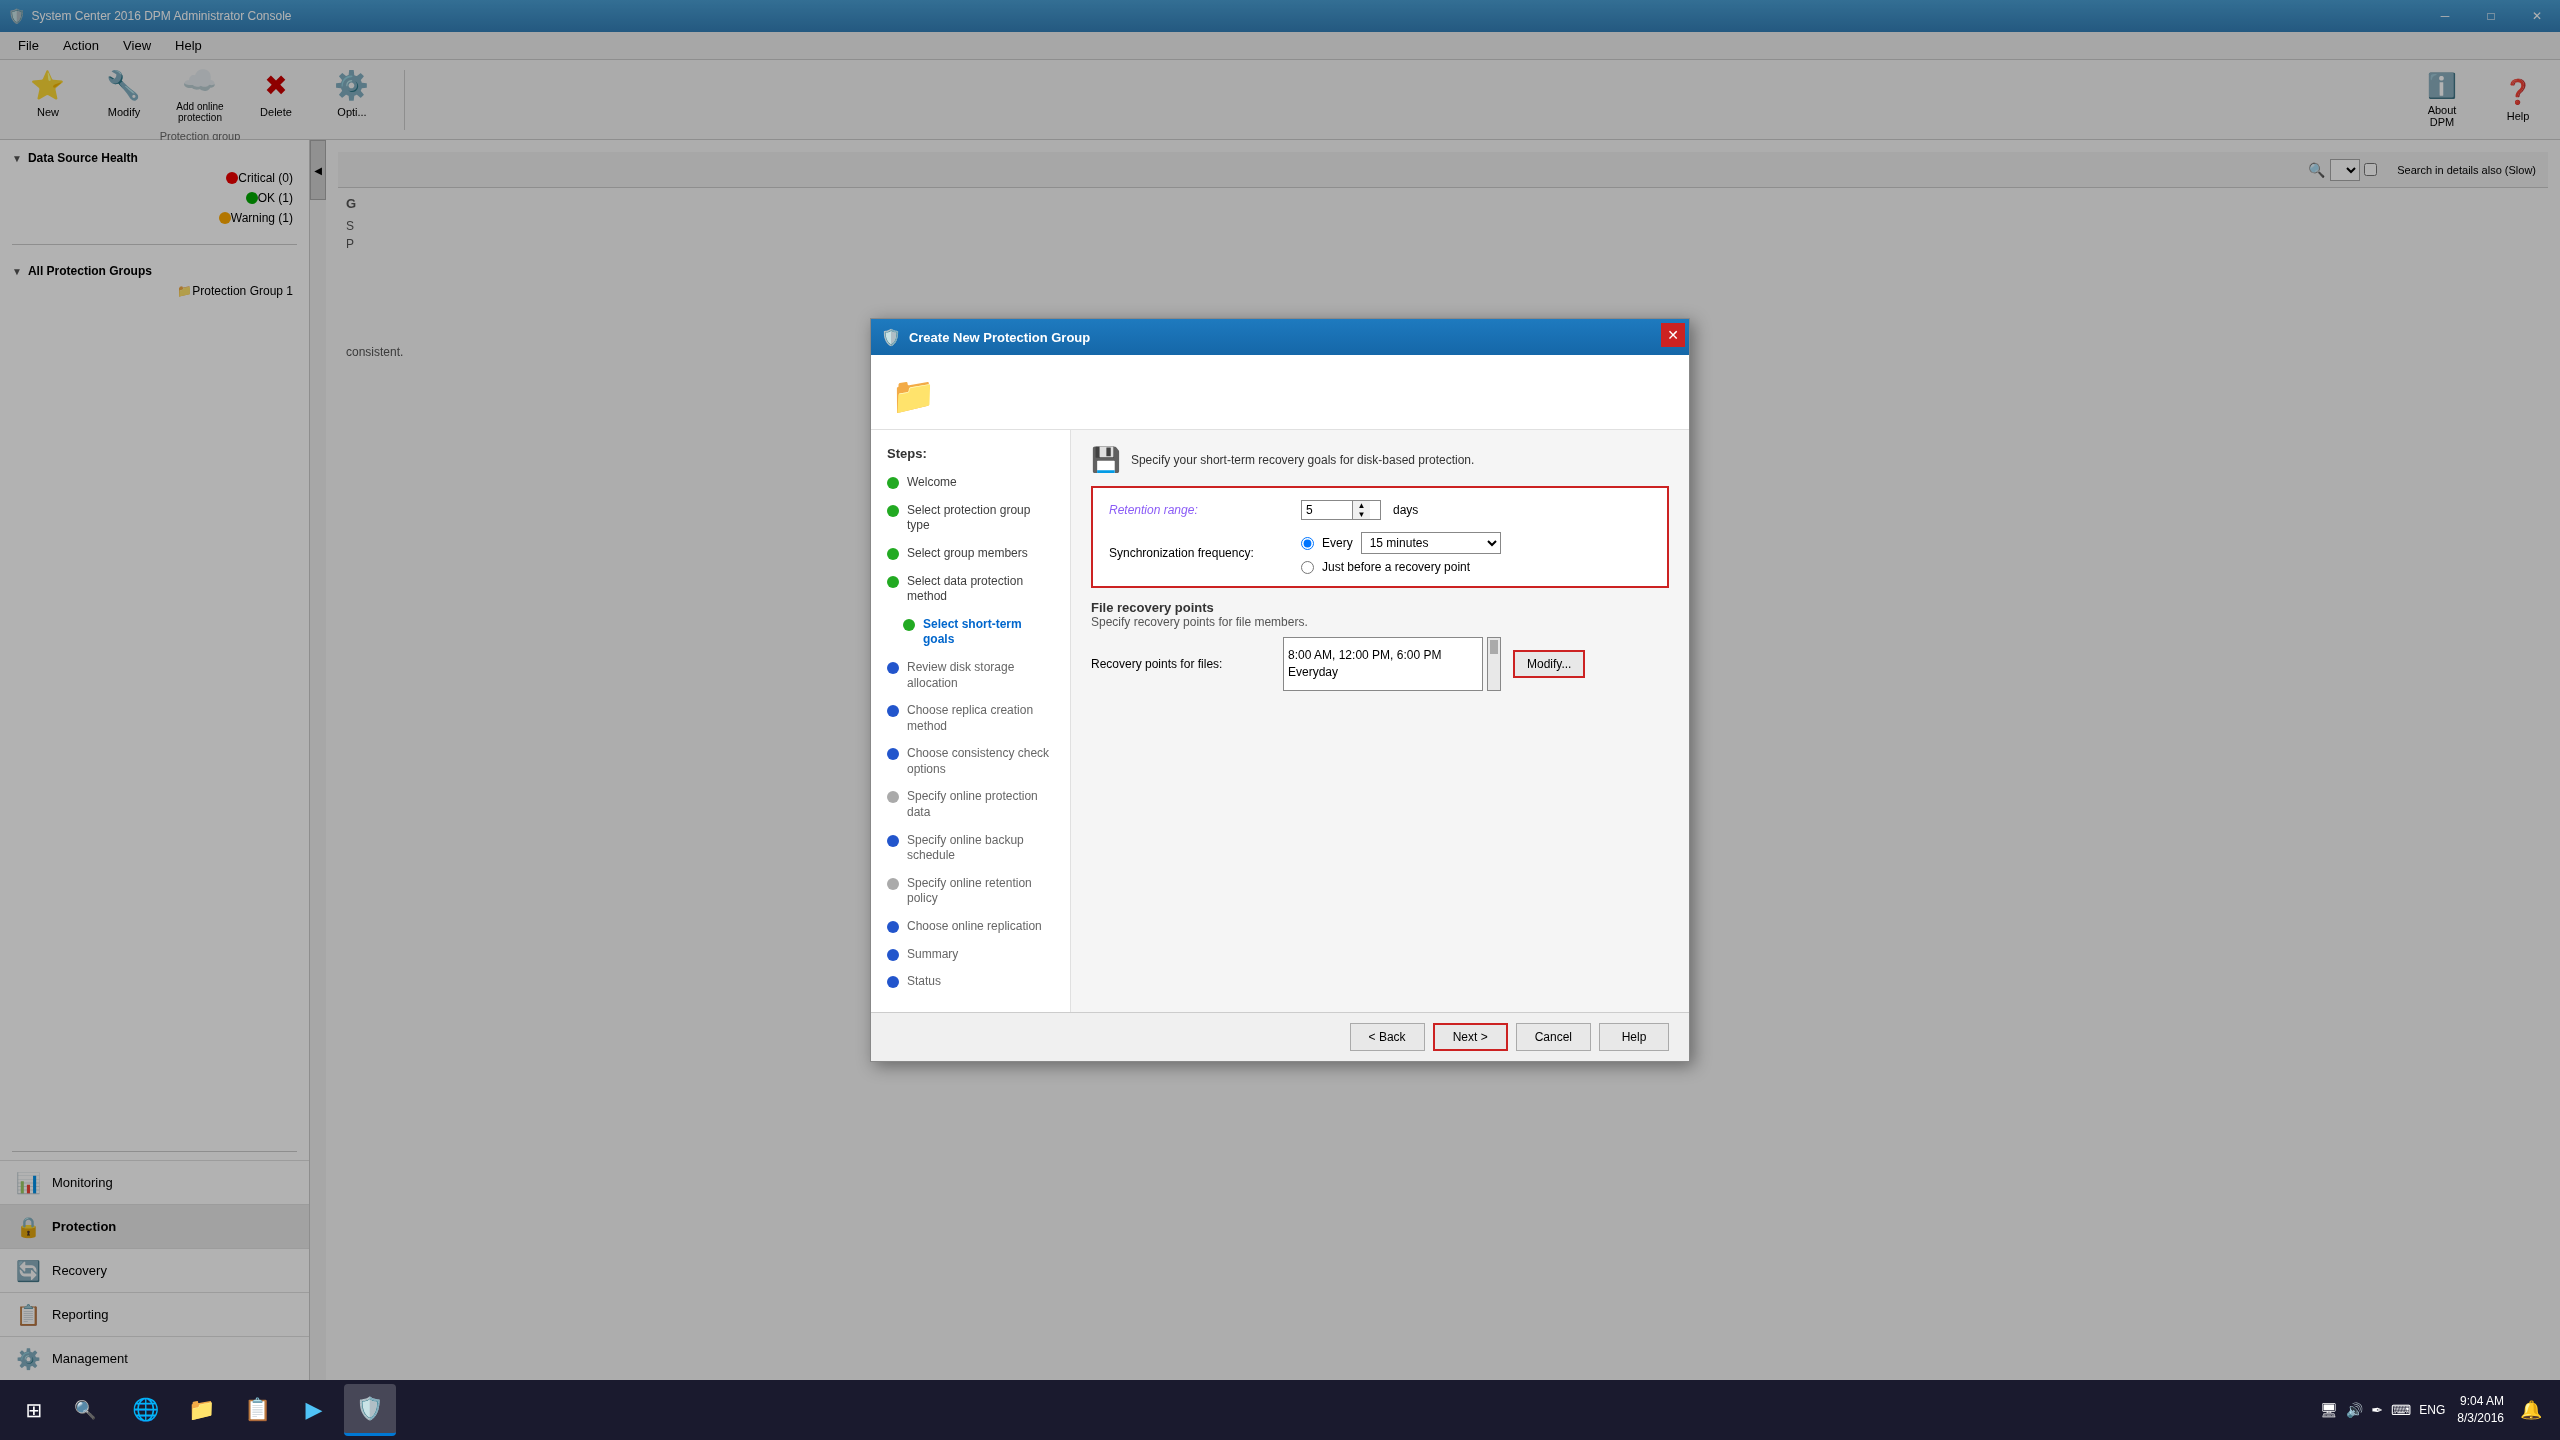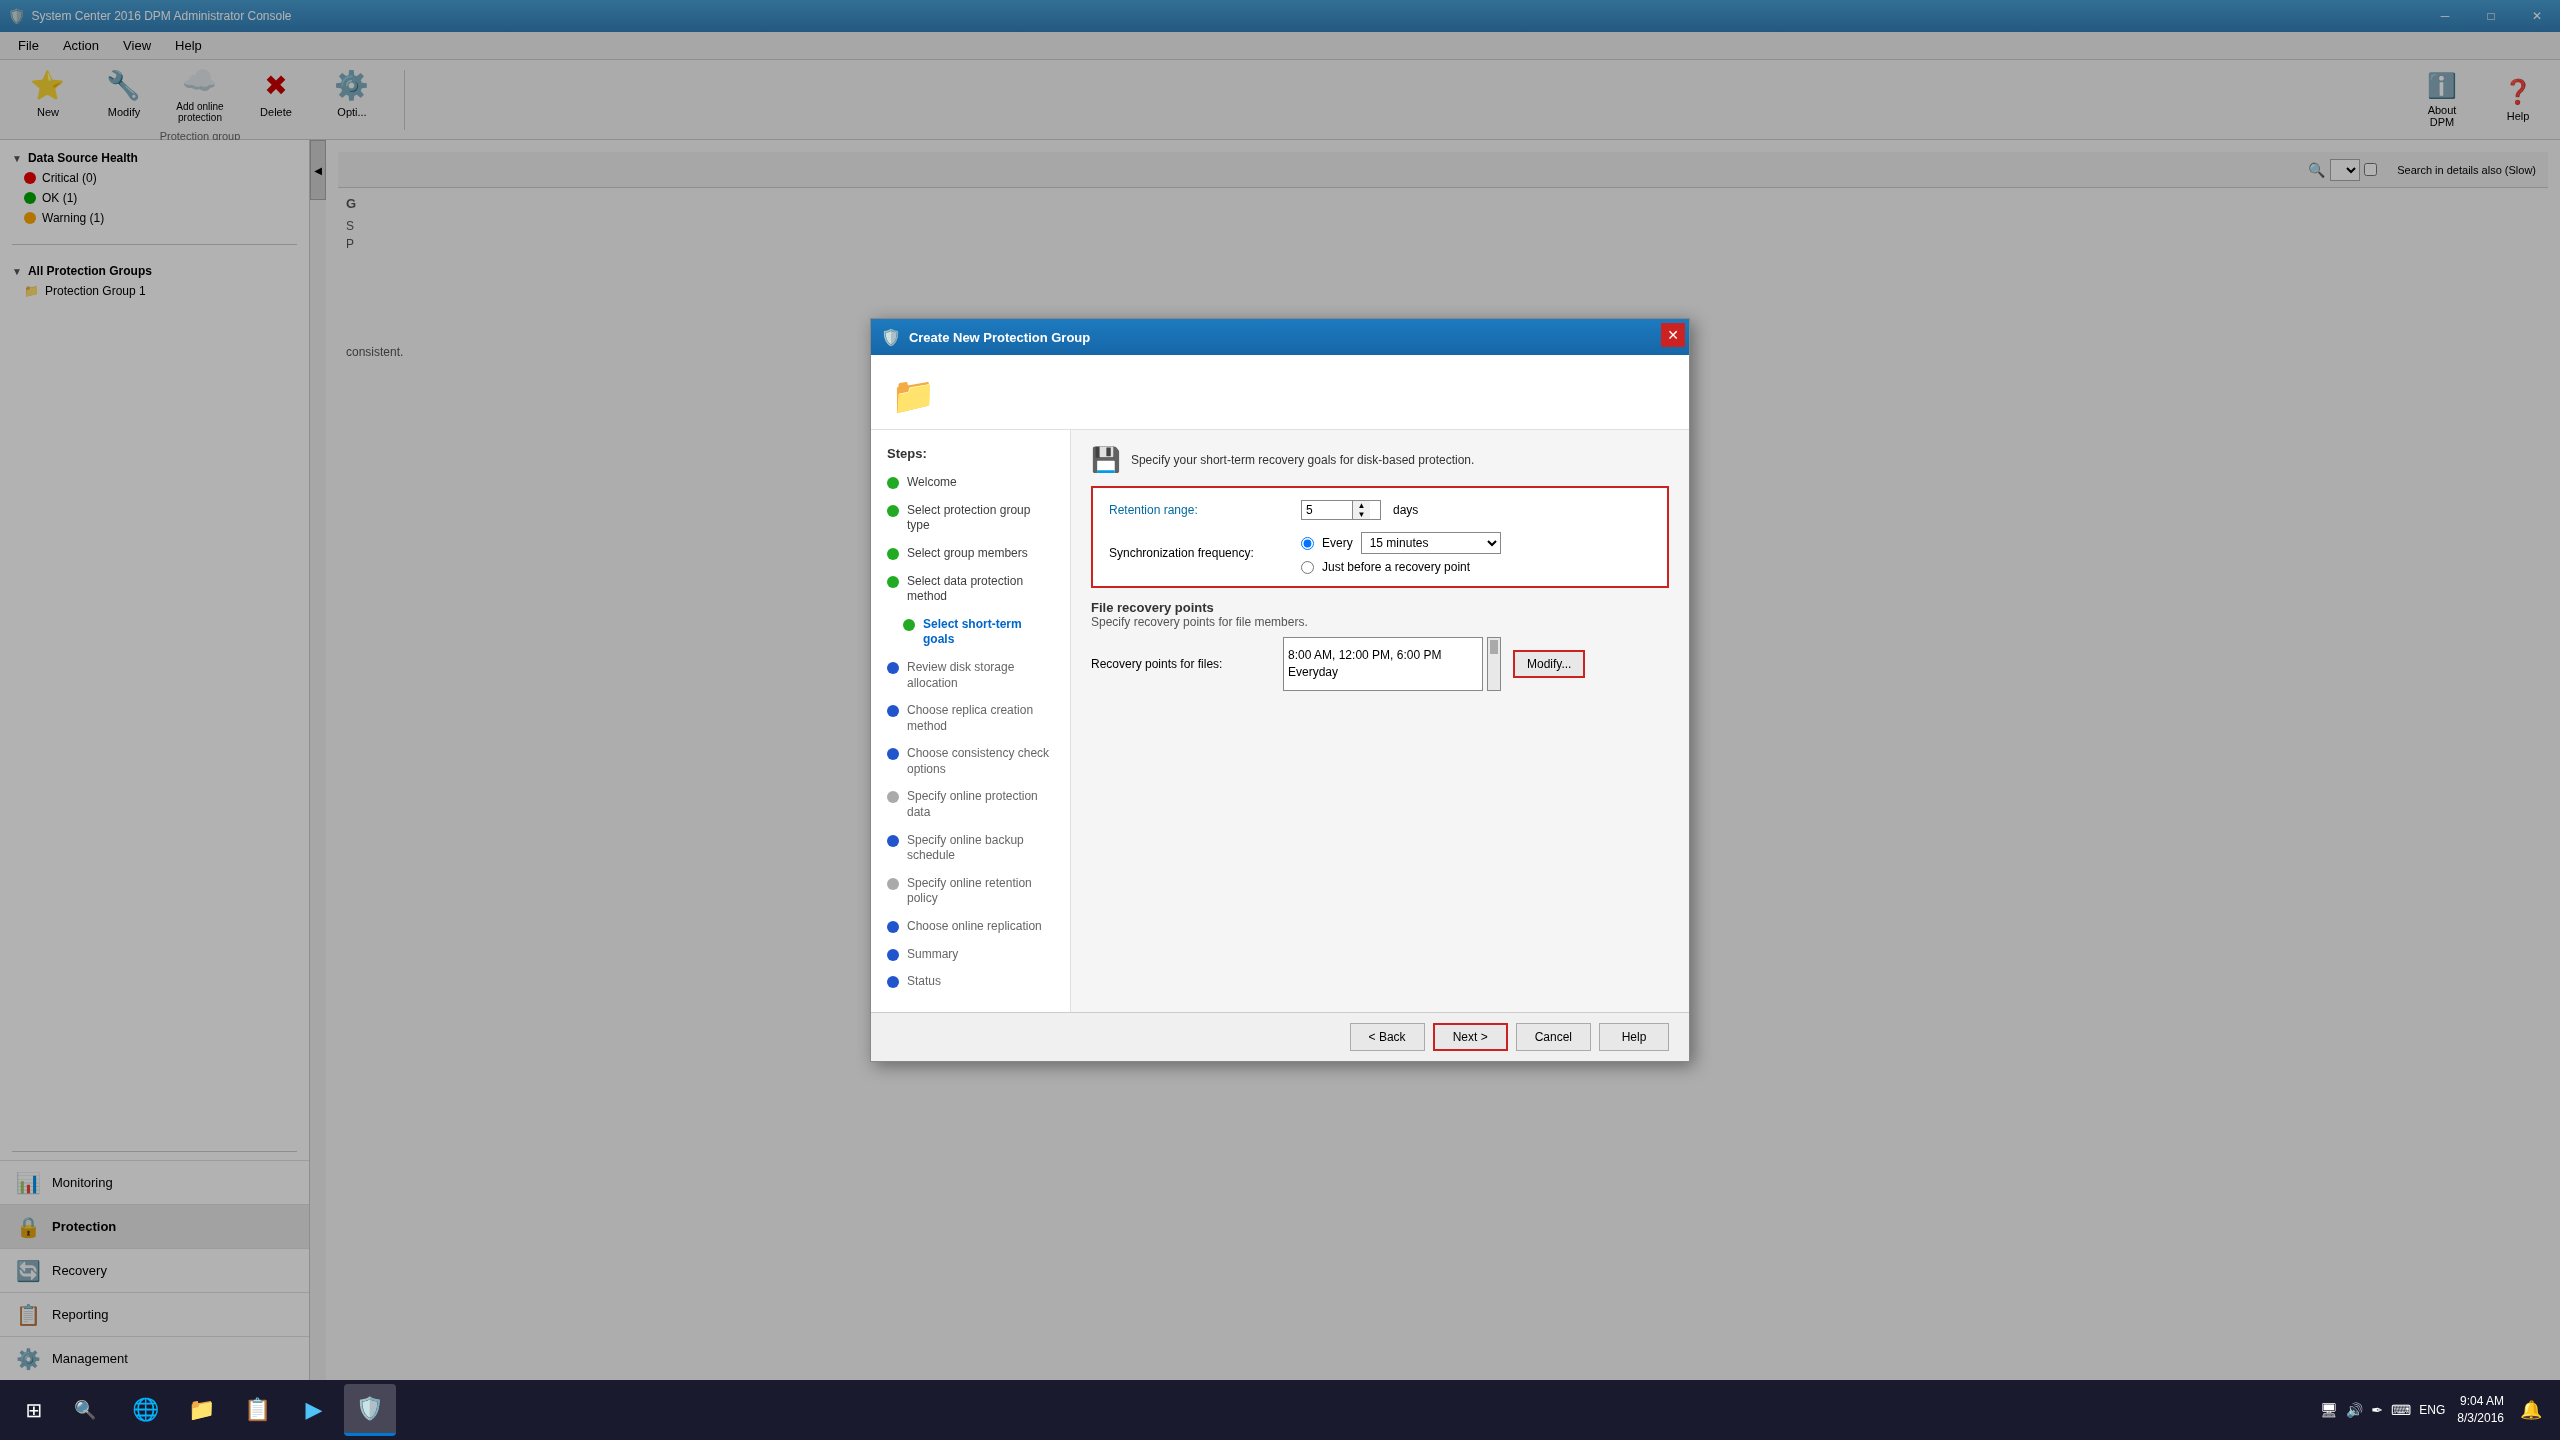--- a/index.html
+++ b/index.html
@@ -209,26 +209,26 @@
       background: white;
       border-right: 1px solid #ccc;
       display: flex;
       flex-direction: column;
       overflow: hidden;
     }
     .sidebar-section {
       padding: 8px 0;
     }
     .sidebar-tree-item {
-      padding: 3px 8px 3px 24px;
-      cursor: pointer;
-      display: flex;
-      align-items: center;
-      gap: 6px;
-      font-size: 12px;
+      padding: 3px 16px 3px 24px;
+      cursor: pointer;
+      display: flex;
+      align-items: center;
+      font-size: 12px;
+      justify-content: flex-end;
     }
     .sidebar-tree-parent {
       padding: 3px 12px;
       cursor: pointer;
       display: flex;
       align-items: center;
       gap: 4px;
       font-size: 12px;
       font-weight: bold;
     }
@@ -419,22 +419,23 @@
       flex-direction: column;
       gap: 12px;
     }
     .goals-row {
       display: flex;
       align-items: center;
       gap: 12px;
     }
     .goals-label {
       font-size: 12px;
-      color: #0369a1;
+      color: #8b5cf6;
       min-width: 180px;
+      font-style: italic;
     }
     .spinbox {
       display: flex;
       align-items: stretch;
       border: 1px solid #888;
       width: 80px;
     }
     .spinbox-input {
       border: none;
       width: 50px;

